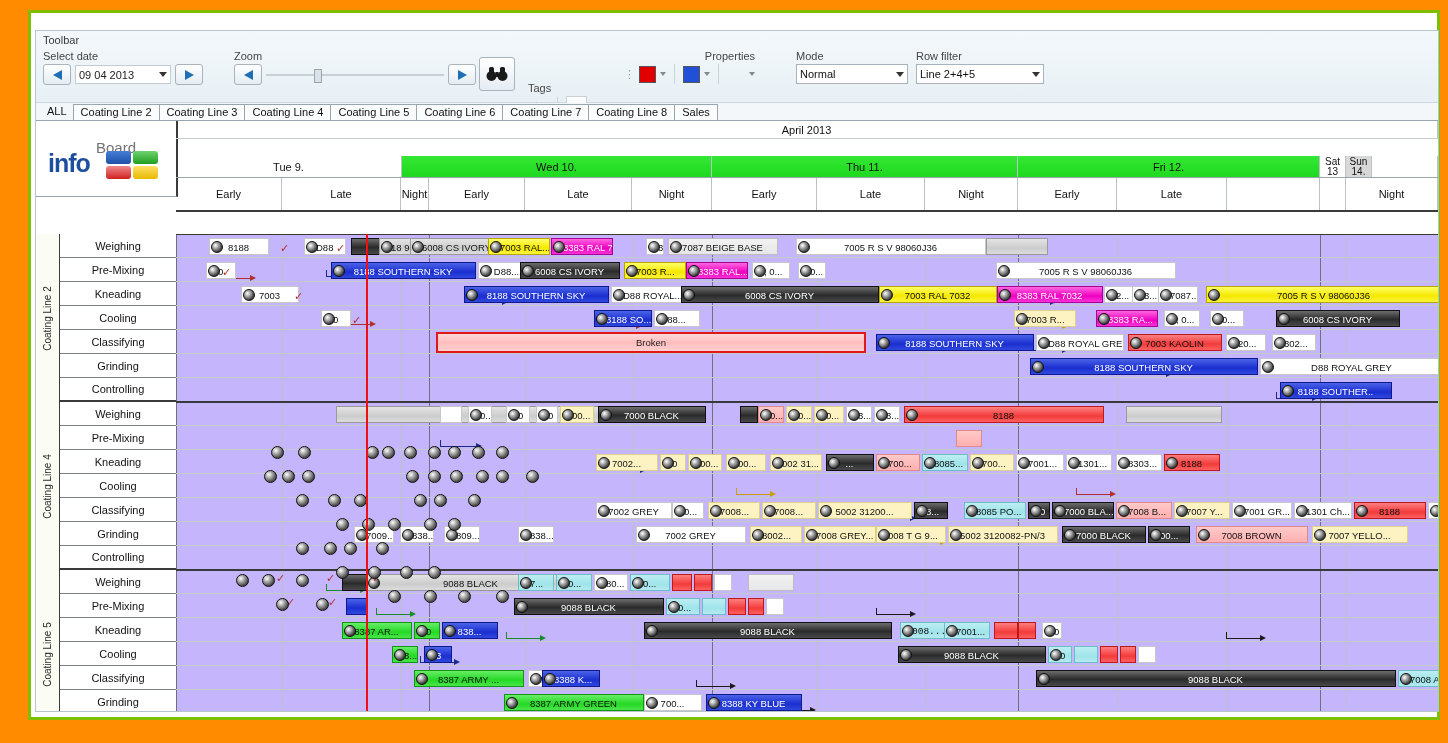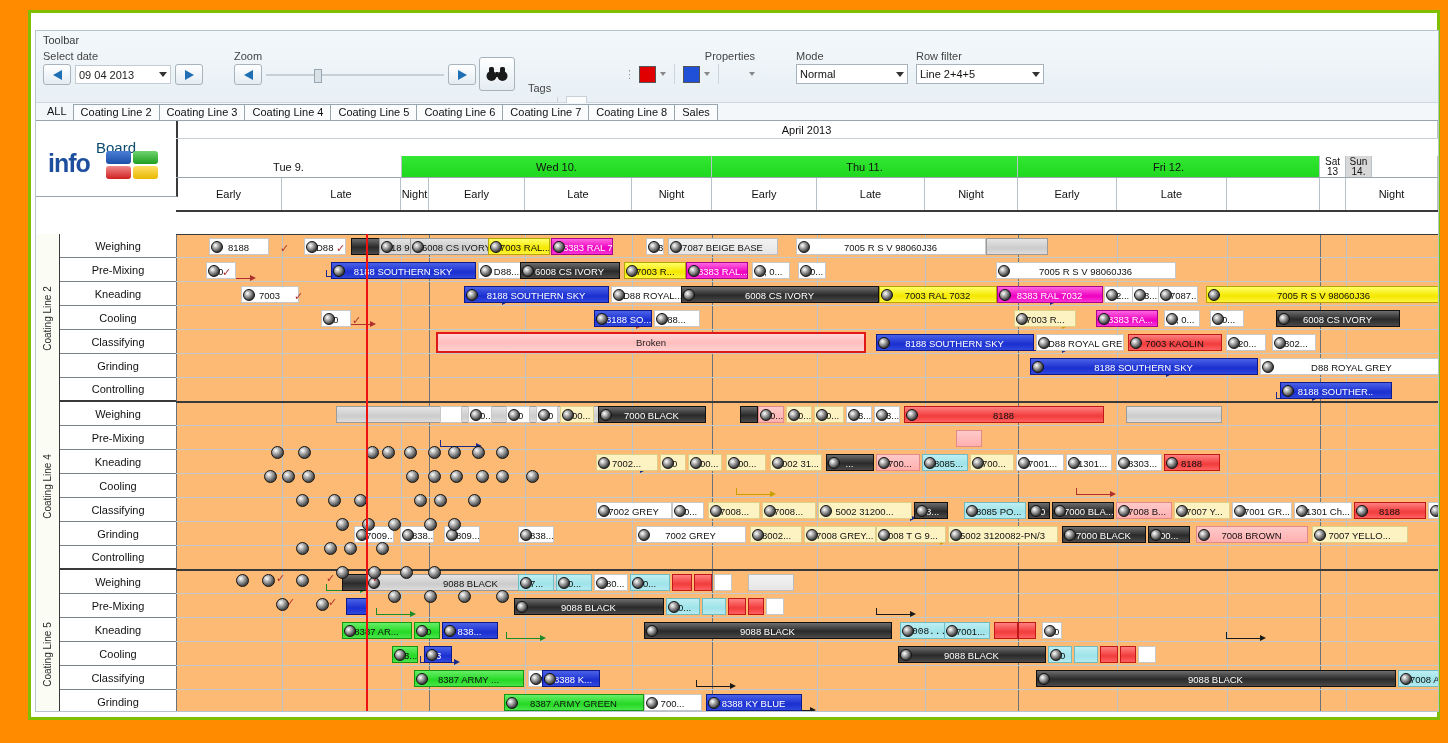--- a/index.html
+++ b/index.html
@@ -94,21 +94,21 @@
 
   
   #header{position:absolute;left:0;top:90px;width:100%;height:113px;}
   #logo{
     position:absolute;left:0;top:0;width:140px;height:75px;
     border-right:2px solid #3a3a3a;border-bottom:1px solid #9aa6ae;
     background:#fff;display:flex;align-items:center;justify-content:center;
   }
   .logo-wrap{position:relative;width:116px;height:40px;}
   .logo-info{position:absolute;left:0;top:10px;font-size:25px;font-weight:bold;color:#1d4f9e;font-family:"Liberation Sans",sans-serif;letter-spacing:-1px;}
-  .logo-board{position:absolute;left:48px;top:0;font-size:15px;color:#0c4a6e;}
+  .logo-board{position:absolute;left:48px;top:0;font-size:15px;color:#737373;}
   .logo-tiles{position:absolute;left:58px;top:12px;width:52px;height:28px;display:grid;grid-template-columns:1fr 1fr;grid-template-rows:1fr 1fr;gap:2px;}
   .lt{border-radius:3px;}
   #hdr-grid{position:absolute;left:140px;top:0;right:0;height:113px;}
   .hrow{position:absolute;left:0;right:0;box-sizing:border-box;}
   .hcell{
     position:absolute;top:0;bottom:0;box-sizing:border-box;
     border-right:1px solid #b9c2c9;font-size:11px;color:#111;
     display:flex;align-items:center;justify-content:center;
     white-space:nowrap;overflow:hidden;
   }
@@ -130,21 +130,21 @@
   }
   .grp-label span{
     transform:rotate(-90deg);white-space:nowrap;font-size:10px;color:#2a2a2a;
   }
   .rowname{
     position:absolute;left:24px;right:0;font-size:11px;color:#111;
     display:flex;align-items:center;justify-content:center;
     border-bottom:1px solid #7a8288;box-sizing:border-box;background:#fff;
   }
   .rowname.grpend{border-bottom:2px solid #3a3a3a;}
-  #plot{position:absolute;left:140px;top:0;right:0;bottom:0;overflow:hidden;background:#fdba74;}
+  #plot{position:absolute;left:140px;top:0;right:0;bottom:0;overflow:hidden;background:#c4b5fd;}
   .vline{position:absolute;top:0;bottom:0;width:1px;background:#b9c2c9;}
   .vline.major{background:#6b7279;}
   .hline{position:absolute;left:0;right:0;height:1px;background:#c2c9cf;}
   .hline.major{background:#3a3a3a;height:2px;}
   .nowline{position:absolute;top:0;bottom:0;width:2px;background:#ee1111;z-index:30;}
 
   
   .bar{
     position:absolute;height:17px;box-sizing:border-box;
     font-size:9.5px;line-height:17px;white-space:nowrap;overflow:hidden;

